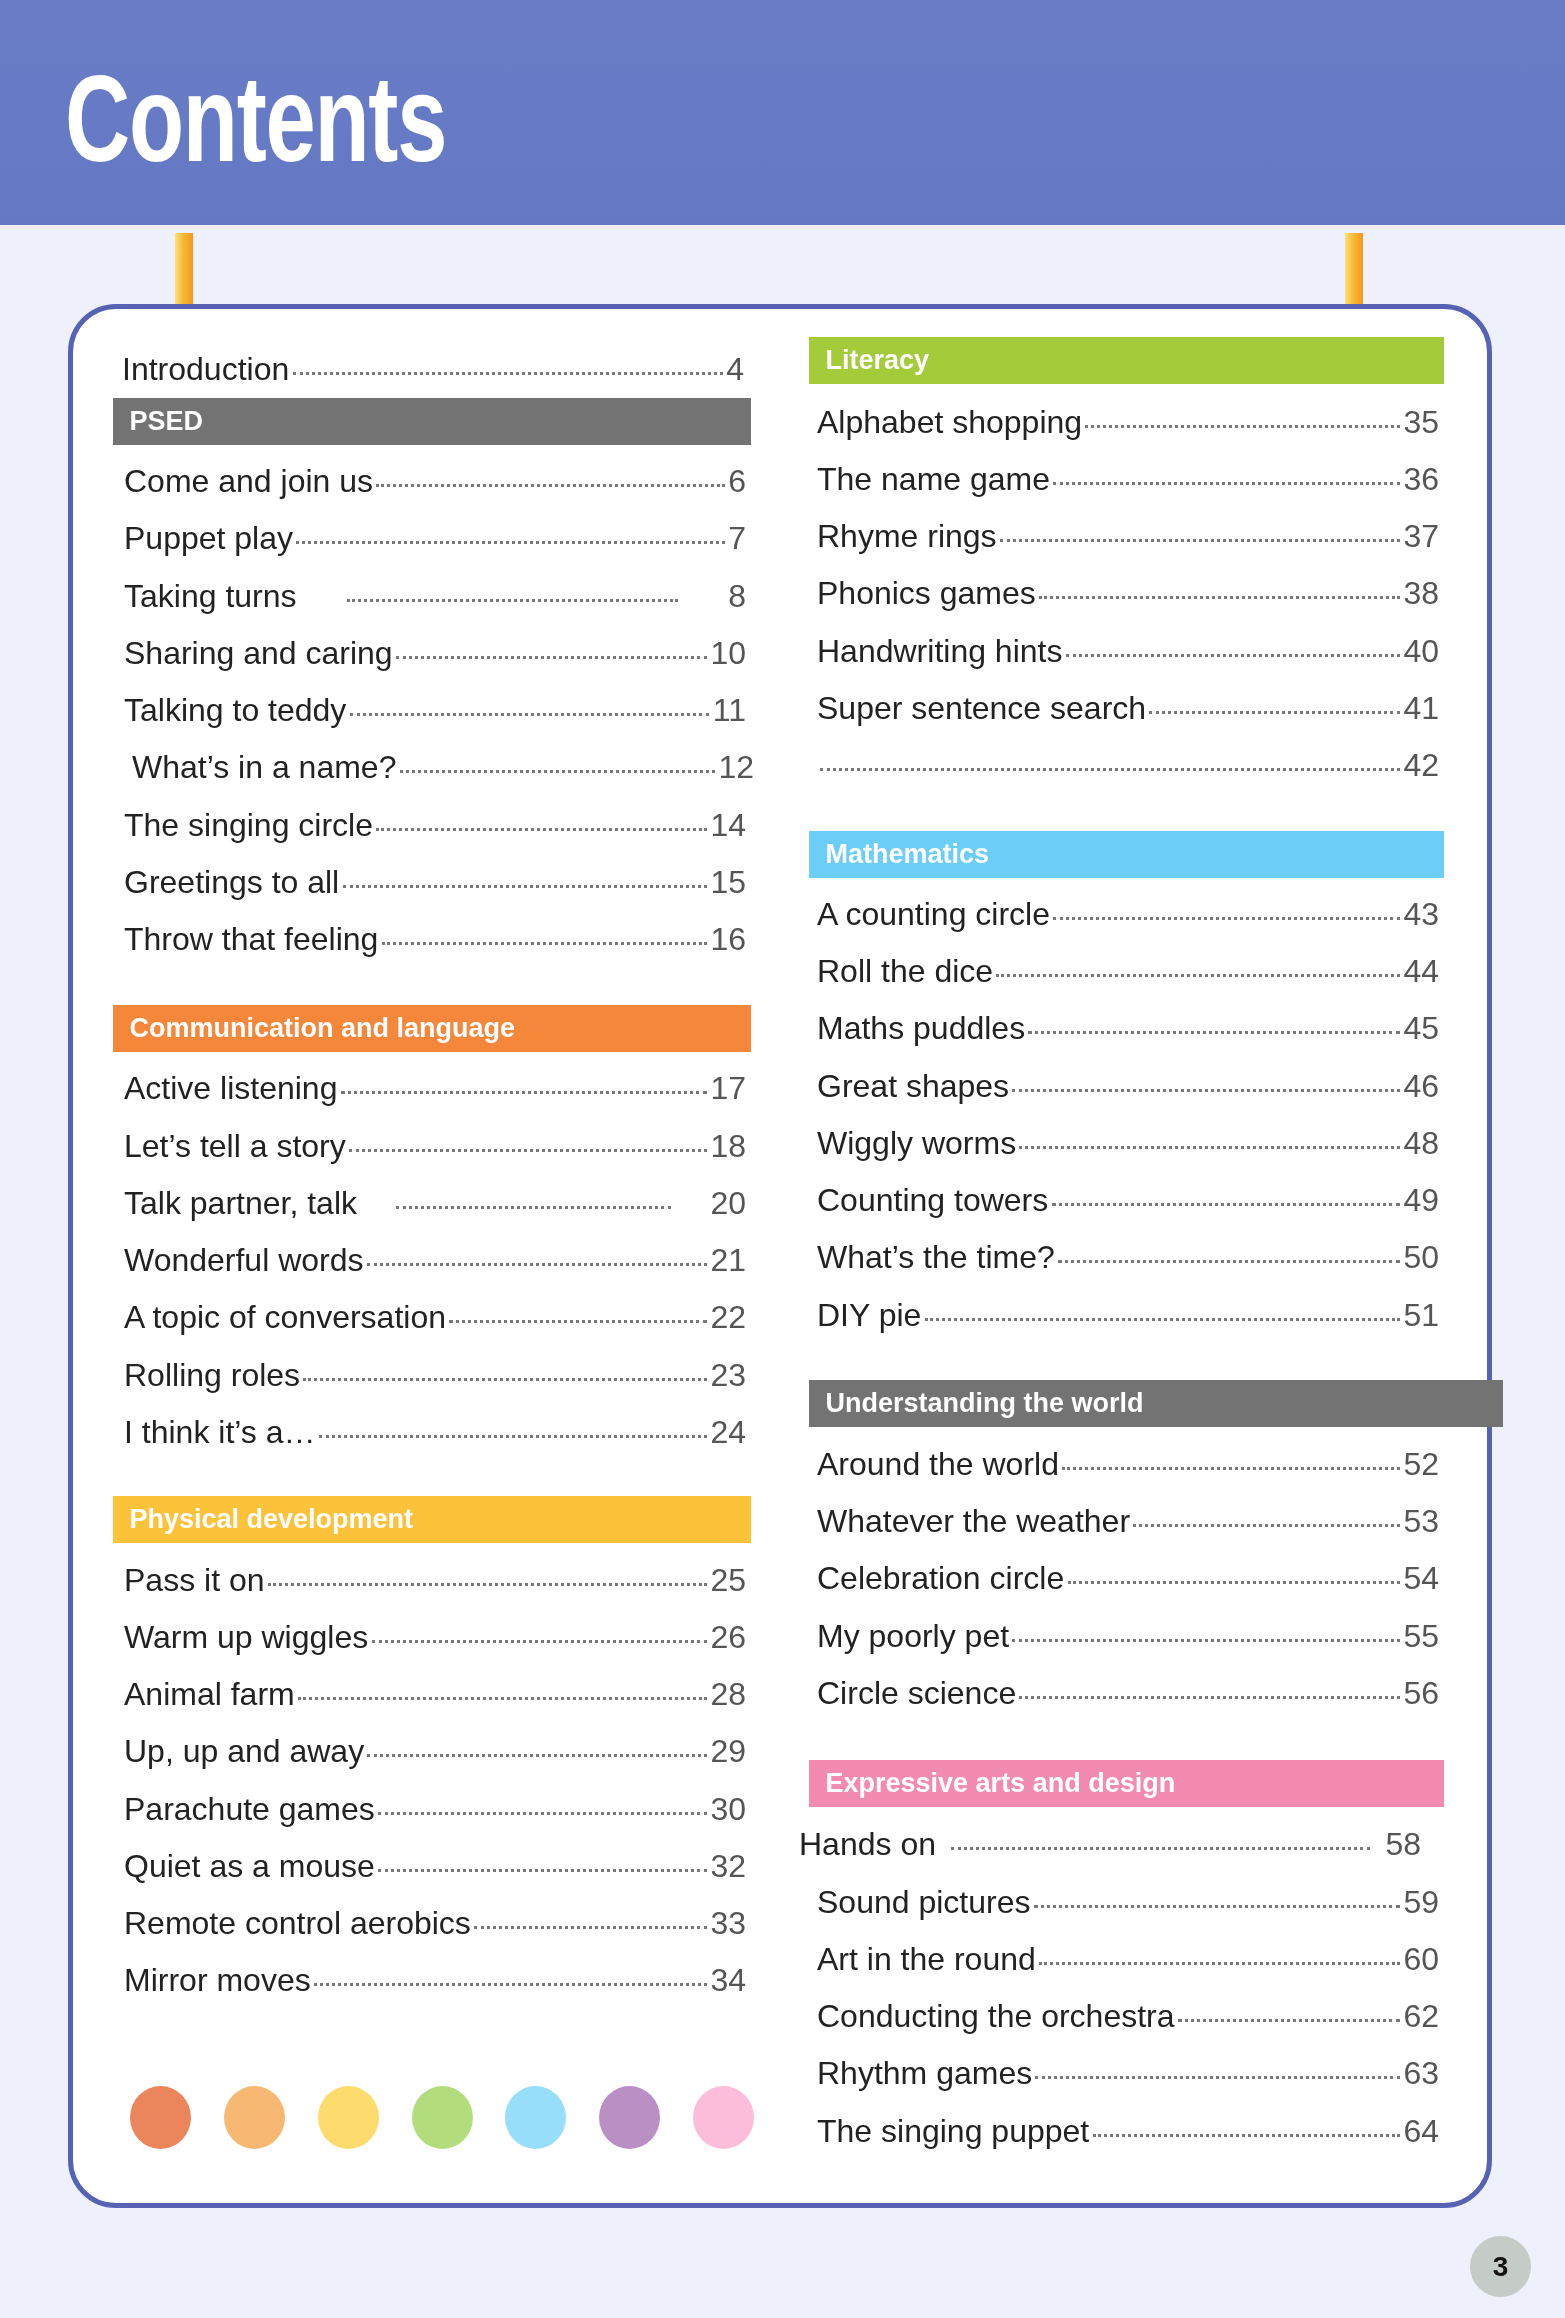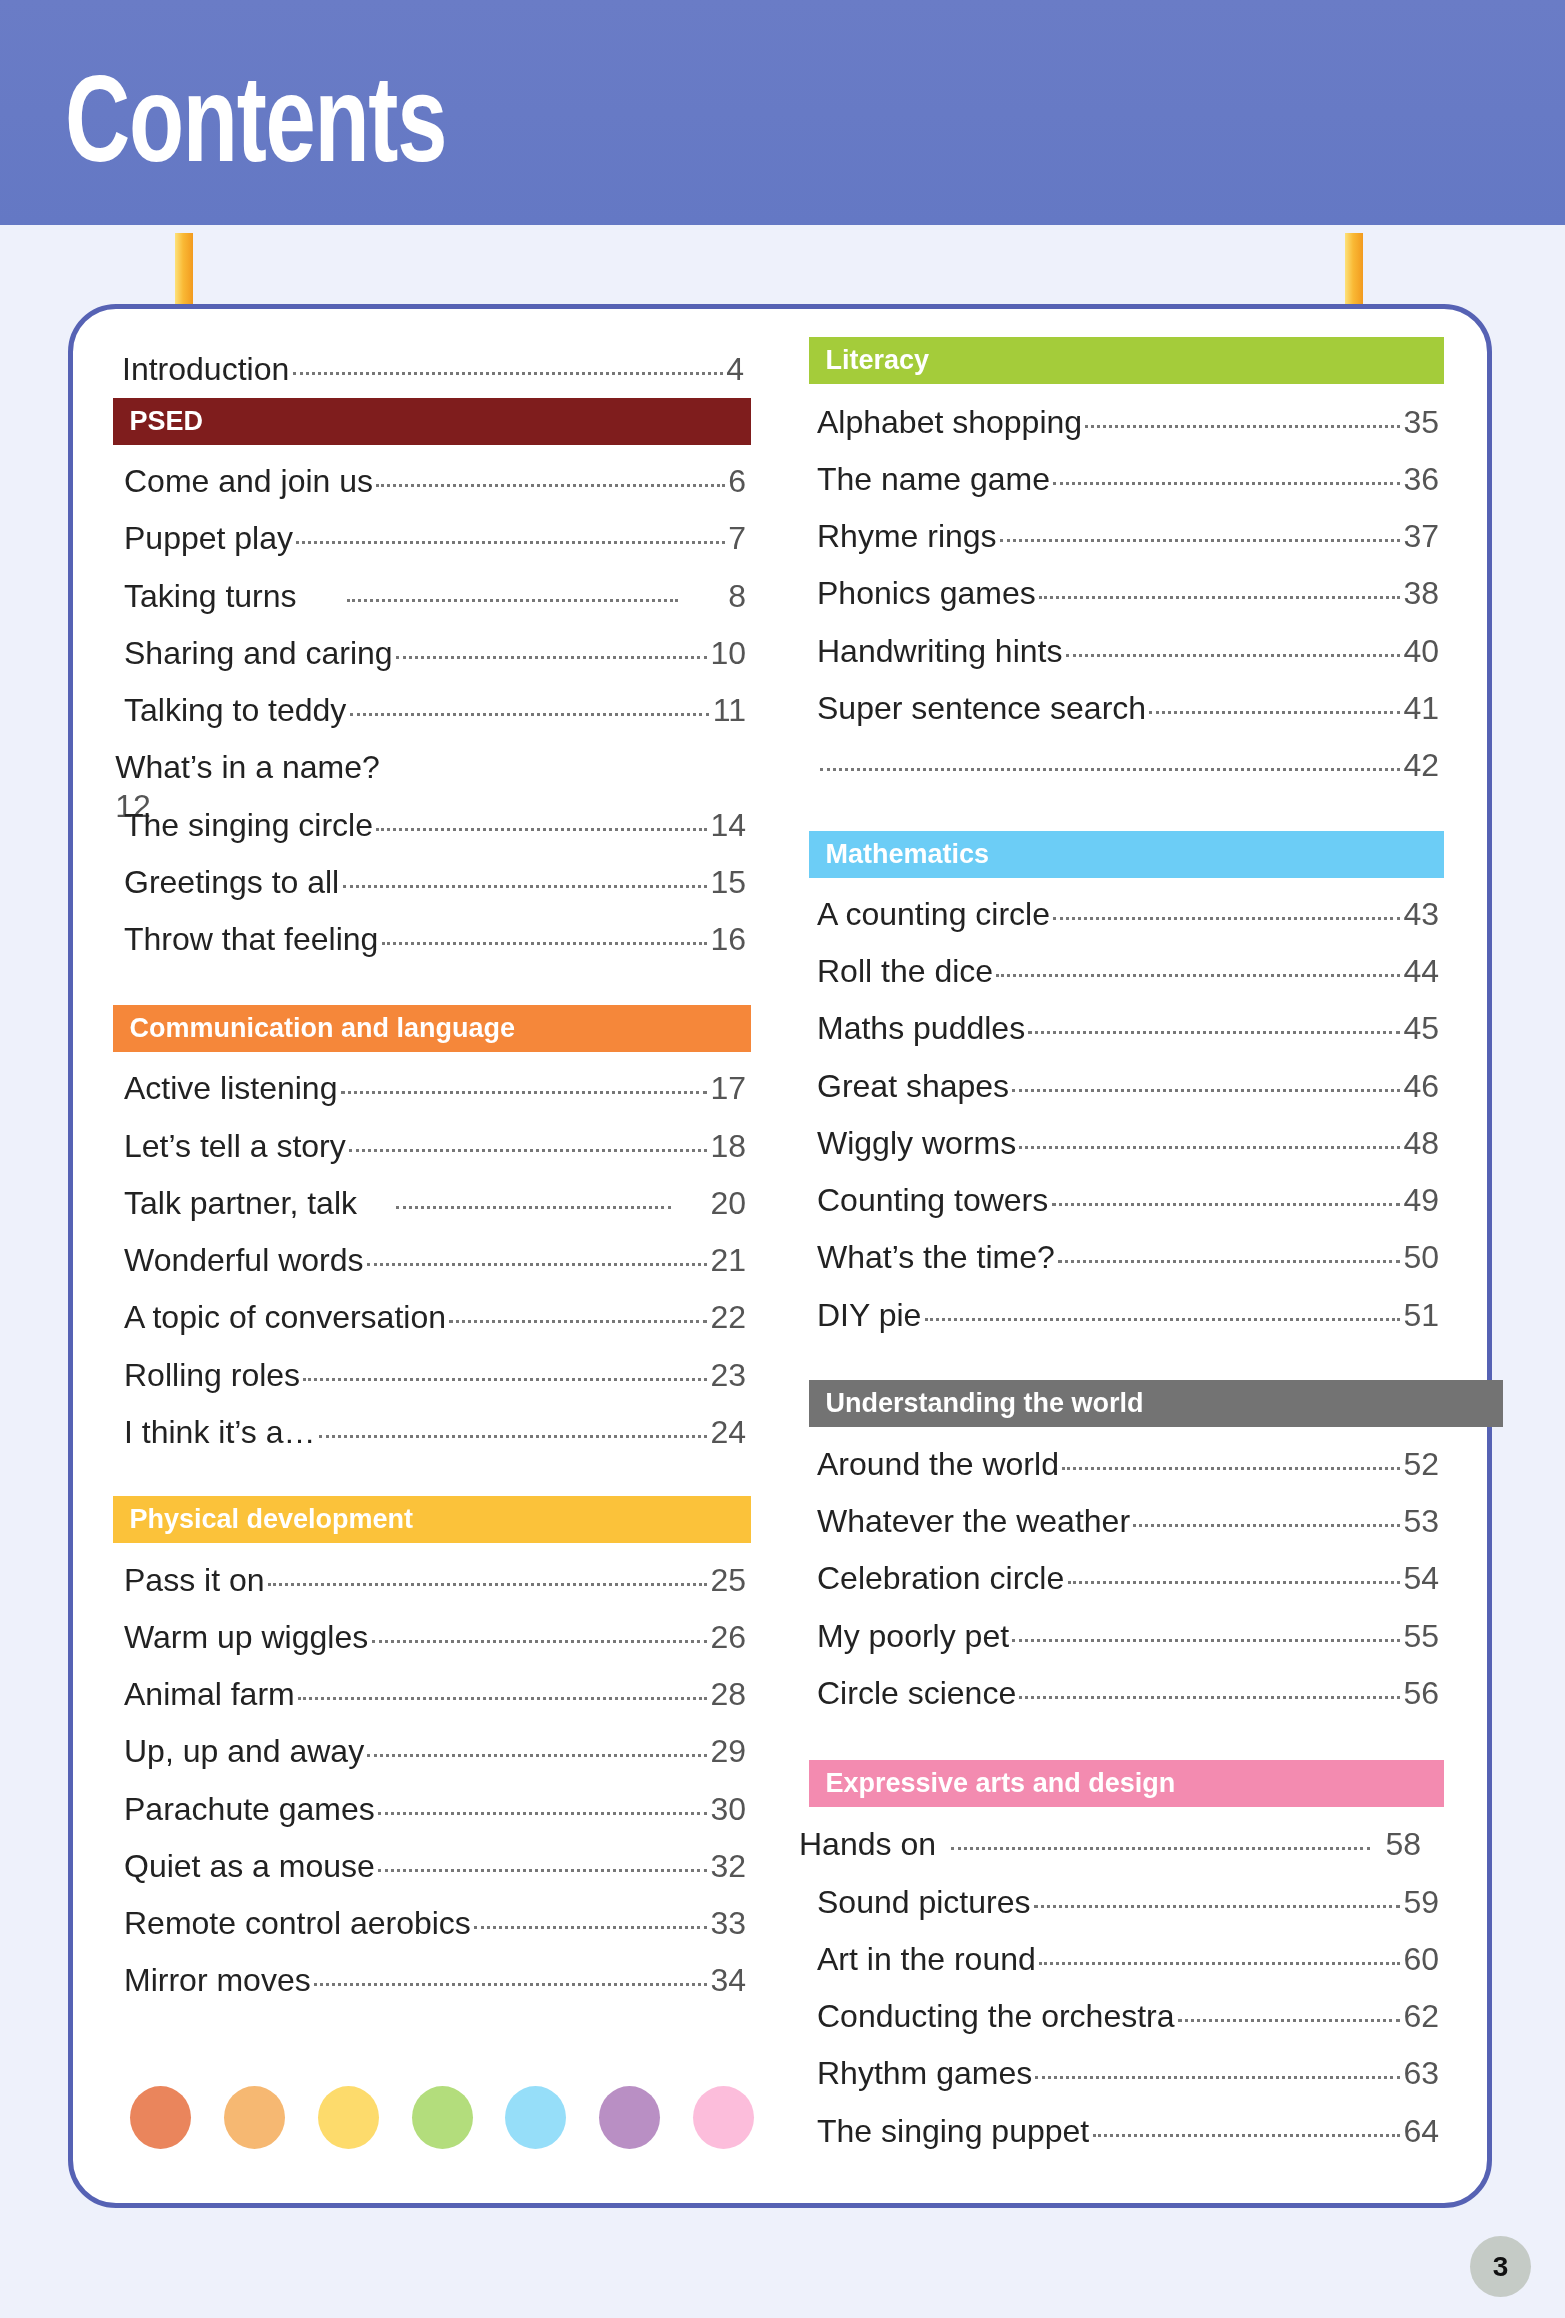--- a/index.html
+++ b/index.html
@@ -61,21 +61,21 @@
 <div class="post" style="left:1345px;"></div>
 
 <div class="frame"></div>
 
 <div id="left-col">
   <div class="row" style="left:122px; top:351px; width:622px;">
     <span class="label">Introduction</span>
     <span class="dots"></span>
     <span class="num">4</span>
   </div>
-<div class="band" style="left: 113px; width: 638px; top: 398px; background: #7f1d1d;">PSED</div>
+<div class="band" style="left: 113px; width: 638px; top: 398px; background: #737373;">PSED</div>
     <div class="row" style="left: 124px; width: 622px; top: 463px;">
       <span class="label">Come and join us</span>
       <span class="dots"></span>
       <span class="num">6</span>
     </div>
     <div class="row" style="left: 124px; width: 622px; top: 520px;">
       <span class="label">Puppet play</span>
       <span class="dots"></span>
       <span class="num">7</span>
     </div>
@@ -87,21 +87,21 @@
     <div class="row" style="left: 124px; width: 622px; top: 635px;">
       <span class="label">Sharing and caring</span>
       <span class="dots"></span>
       <span class="num">10</span>
     </div>
     <div class="row" style="left: 124px; width: 622px; top: 692px;">
       <span class="label">Talking to teddy</span>
       <span class="dots"></span>
       <span class="num">11</span>
     </div>
-    <div class="row" style="left: 112px; width: 622px; top: 749px; flex-direction: column;">
+    <div class="row" style="left: 132px; width: 622px; top: 749px;">
       <span class="label">What’s in a name?</span>
       <span class="dots"></span>
       <span class="num">12</span>
     </div>
     <div class="row" style="left: 124px; width: 622px; top: 807px;">
       <span class="label">The singing circle</span>
       <span class="dots"></span>
       <span class="num">14</span>
     </div>
     <div class="row" style="left: 124px; width: 622px; top: 864px;">

